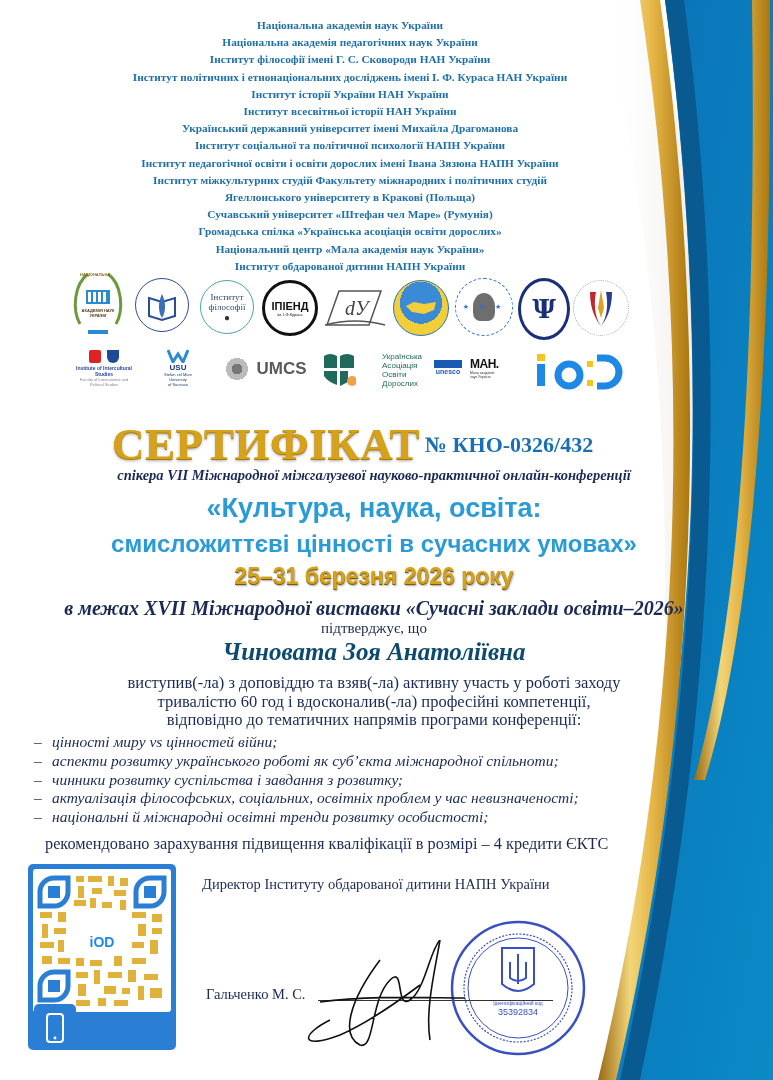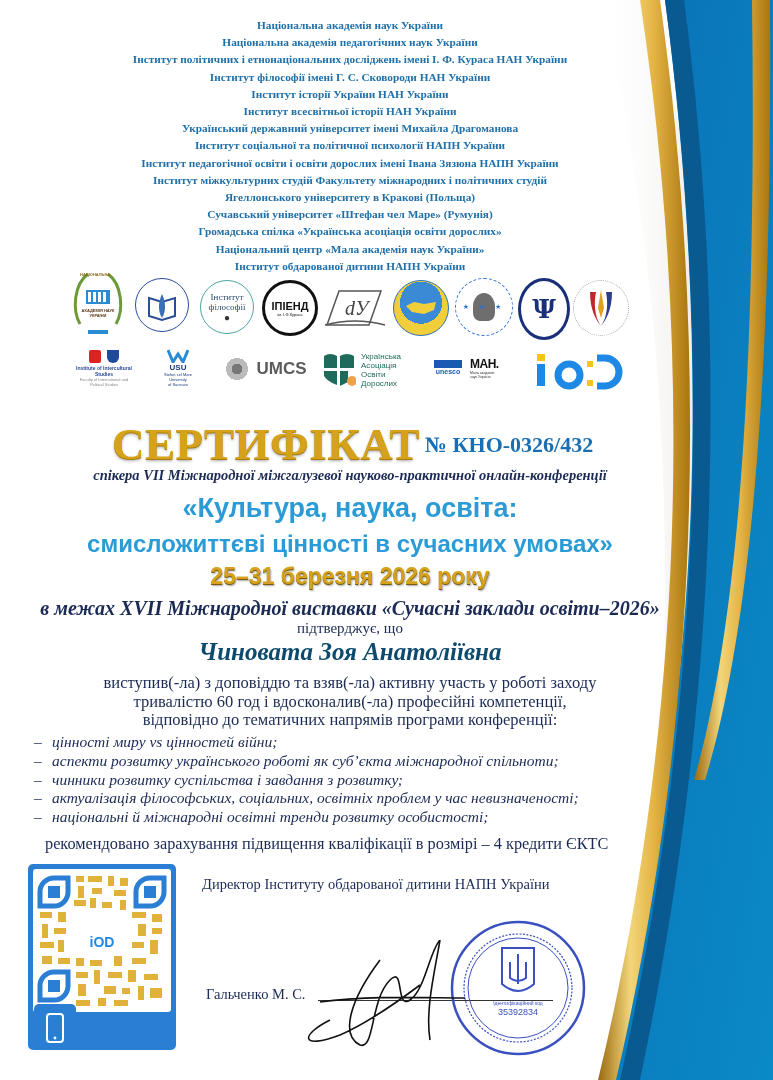--- a/index.html
+++ b/index.html
@@ -24,21 +24,21 @@
     .cert-title {
       position: absolute; top: 418px; left: 112px;
       font-family: "Liberation Serif", serif; font-weight: bold;
       font-size: 45px; color: #d6a21b; letter-spacing: 0.5px;
       text-shadow: 0 1px 0 #a87b0c, 0 2px 3px rgba(0,0,0,0.35);
     }
     .cert-num {
       position: absolute; top: 432px; left: 425px;
       font-weight: bold; font-size: 22px; color: #1a6fb2;
     }
-    .line { position: absolute; left: 0; width: 700px; text-align: center; white-space: nowrap; }
+    .line { position: absolute; left: 0; width: 700px; text-align: center; white-space: nowrap; padding-left: 24px; }
     .speaker { top: 467px; font-style: italic; font-weight: bold; color: #1b2a55; font-size: 14.5px; }
     .conf1 { top: 493px; font-family: "Liberation Sans", sans-serif; font-weight: bold; color: #2a9bd6; font-size: 27px; }
     .conf2 { top: 530px; font-family: "Liberation Sans", sans-serif; font-weight: bold; color: #2a9bd6; font-size: 24px; }
     .dates {
       top: 563px; font-family: "Liberation Sans", sans-serif; font-weight: bold; color: #d6a21b; font-size: 23px;
       text-shadow: 0 1px 0 #7a5a08, 1px 2px 2px rgba(0,0,0,0.35);
     }
     .within { top: 597px; font-style: italic; font-weight: bold; color: #1b2a55; font-size: 20px; }
     .confirms { top: 620px; color: #1b2a55; font-size: 15px; }
     .name { top: 638px; font-style: italic; font-weight: bold; color: #0c4a6e; font-size: 25px; }
@@ -88,22 +88,22 @@
   <path d="M640 0 C 690 330, 690 700, 598 1080 L 616 1080 C 705 700, 706 330, 660 0 Z" fill="url(#goldG)"></path>
 
   <path d="M752 0 L 770 0 C 772 300, 760 600, 705 780 L 694 780 C 746 600, 756 300, 752 0 Z" fill="url(#goldG)"></path>
 </svg>
 
 <div class="content">
 
   <div class="orgs">
     <div>Національна академія наук України</div>
     <div>Національна академія педагогічних наук України</div>
+    <div>Інститут філософії імені Г. С. Сковороди НАН України</div>
     <div>Інститут політичних і етнонаціональних досліджень імені І. Ф. Кураса НАН України</div>
-    <div>Інститут філософії імені Г. С. Сковороди НАН України</div>
     <div>Інститут історії України НАН України</div>
     <div>Інститут всесвітньої історії НАН України</div>
     <div>Український державний університет імені Михайла Драгоманова</div>
     <div>Інститут соціальної та політичної психології НАПН України</div>
     <div>Інститут педагогічної освіти і освіти дорослих імені Івана Зязюна НАПН України</div>
     <div>Інститут міжкультурних студій Факультету міжнародних і політичних студій</div>
     <div>Ягеллонського університету в Кракові (Польща)</div>
     <div>Сучавський університет «Штефан чел Маре» (Румунія)</div>
     <div>Громадська спілка «Українська асоціація освіти дорослих»</div>
     <div>Національний центр «Мала академія наук України»</div>
@@ -202,21 +202,21 @@
       <span style="font:bold 17px 'Liberation Sans',sans-serif;color:#5a5a5a;">UMCS</span>
     </div>
     <div class="logo" style="left:322px;top:348px;width:105px;height:44px;gap:5px;justify-content:flex-start;">
       <svg width="34" height="36" viewBox="0 0 34 36">
         <path d="M2 4 Q 8 0 15 4 L15 16 L2 16 Z" fill="#1f6a5a"></path>
         <path d="M18 4 Q 25 0 32 4 L32 16 L18 16 Z" fill="#1f6a5a"></path>
         <path d="M2 19 L15 19 L15 33 Q 6 30 2 24 Z" fill="#1f6a5a"></path>
         <path d="M18 19 L26 19 L26 30 L18 34 Z" fill="#1f6a5a"></path>
         <circle cx="30" cy="29" r="5" fill="#f0a24a"></circle>
       </svg>
-      <div style="display:flex;flex-direction:column;font:8px/9px 'Liberation Sans',sans-serif;color:#1f6a5a;">
+      <div style="display:flex;flex-direction:column;font:8px/9px 'Liberation Sans',sans-serif;color:#1f6a5a;margin-left:21px;">
         <span>Українська</span>
         <span>Асоціація</span>
         <span>Освіти</span>
         <span>Дорослих</span>
       </div>
     </div>
     <div class="logo" style="left:433px;top:355px;width:30px;height:24px;flex-direction:column;">
       <span style="width:28px;height:8px;background:#1a5ab2;display:block;"></span>
       <span style="font:bold 7px 'Liberation Sans',sans-serif;color:#1a5ab2;">unesco</span>
     </div>

